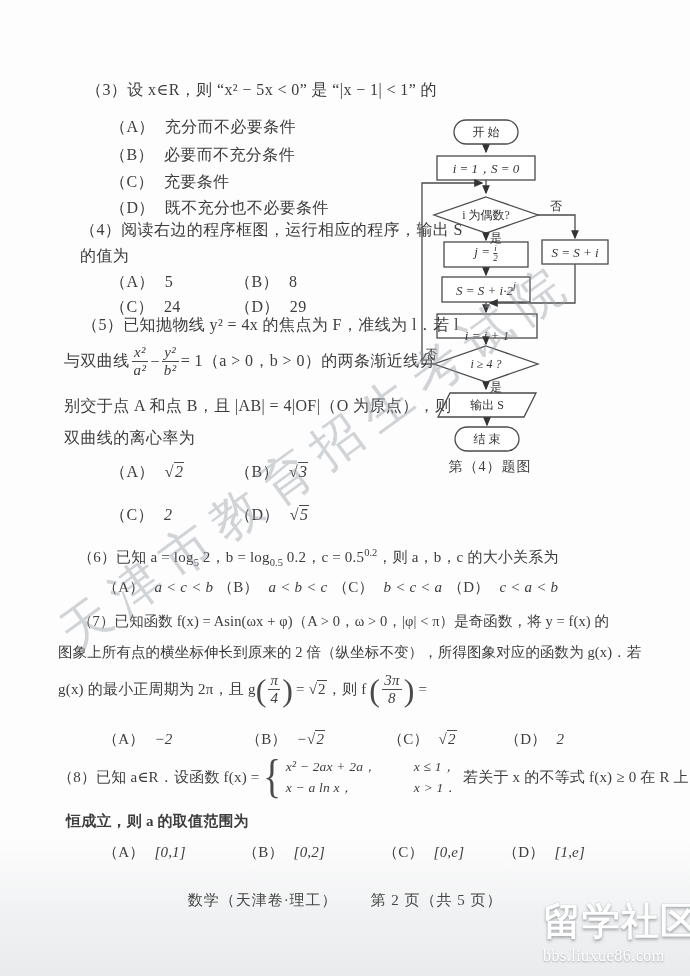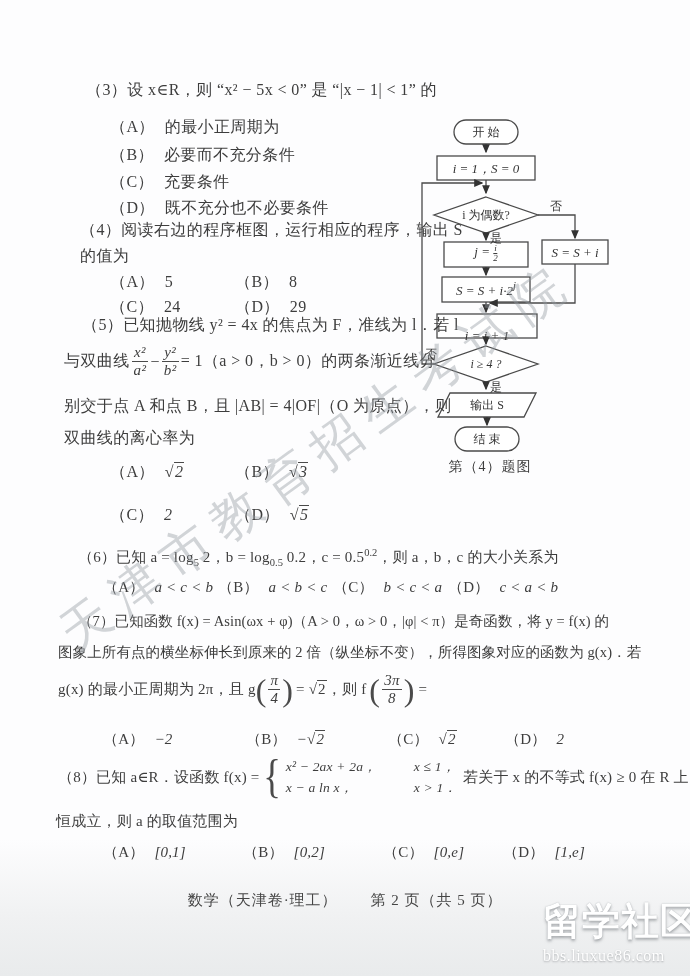--- a/index.html
+++ b/index.html
@@ -53,21 +53,21 @@
   .cases .expr { width:128px; font-style:italic; }
   .cases .cond { font-style:italic; }
   .brace { font-size:46px; font-weight:200; line-height:1; color:#4a4a4a; transform:scaleX(.8); margin:0 2px; }
 </style>
 </head>
 <body>
 
 <div class="page">
 
   <div class="abs t" style="left:86px; top:80px;">（3）设 x∈R，则 “x² − 5x &lt; 0” 是 “|x − 1| &lt; 1” 的</div>
-  <div class="abs t opt" style="left:110px; top:117px;"><span class="lab">（A）</span><span>的最小正周期为</span></div>
+  <div class="abs t opt" style="left:110px; top:117px;"><span class="lab">（A）</span><span>充分而不必要条件</span></div>
   <div class="abs t opt" style="left:110px; top:145px;"><span class="lab">（B）</span><span>必要而不充分条件</span></div>
   <div class="abs t opt" style="left:110px; top:172px;"><span class="lab">（C）</span><span>充要条件</span></div>
   <div class="abs t opt" style="left:110px; top:198px;"><span class="lab">（D）</span><span>既不充分也不必要条件</span></div>
 
   <div class="abs t" style="left:80px; top:220px;">（4）阅读右边的程序框图，运行相应的程序，输出 S</div>
   <div class="abs t" style="left:80px; top:246px;">的值为</div>
   <div class="abs t opt" style="left:110px; top:272px;"><span class="lab">（A）</span><span>5</span></div>
   <div class="abs t opt" style="left:235px; top:272px;"><span class="lab">（B）</span><span>8</span></div>
   <div class="abs t opt" style="left:110px; top:297px;"><span class="lab">（C）</span><span>24</span></div>
   <div class="abs t opt" style="left:235px; top:297px;"><span class="lab">（D）</span><span>29</span></div>
@@ -184,21 +184,21 @@
           <span class="expr">x² − 2ax + 2a，</span>
           <span class="cond">x ≤ 1，</span>
         </span>
       <span class="row">
           <span class="expr">x − a ln x，</span>
           <span class="cond">x &gt; 1．</span>
         </span>
     </span>
     <span style="margin-left:6px;">若关于 x 的不等式 f(x) ≥ 0 在 R 上</span>
   </div>
-  <div class="abs t15" style="left:56px; top:812px;">恒成立，则 a 的取值范围为</div>
+  <div class="abs t15" style="left:66px; top:812px;font-weight:bold;">恒成立，则 a 的取值范围为</div>
   <div class="abs t15 opt" style="left:103px; top:843px;"><span class="lab">（A）</span><span class="m">[0,1]</span></div>
   <div class="abs t15 opt" style="left:243px; top:843px;"><span class="lab">（B）</span><span class="m">[0,2]</span></div>
   <div class="abs t15 opt" style="left:383px; top:843px;"><span class="lab">（C）</span><span class="m">[0,e]</span></div>
   <div class="abs t15 opt" style="left:503px; top:843px;"><span class="lab">（D）</span><span class="m">[1,e]</span></div>
 
   <div class="footer">
     <span>数学（天津卷·理工）</span>
     <span>第 2 页（共 5 页）</span>
   </div>
 

